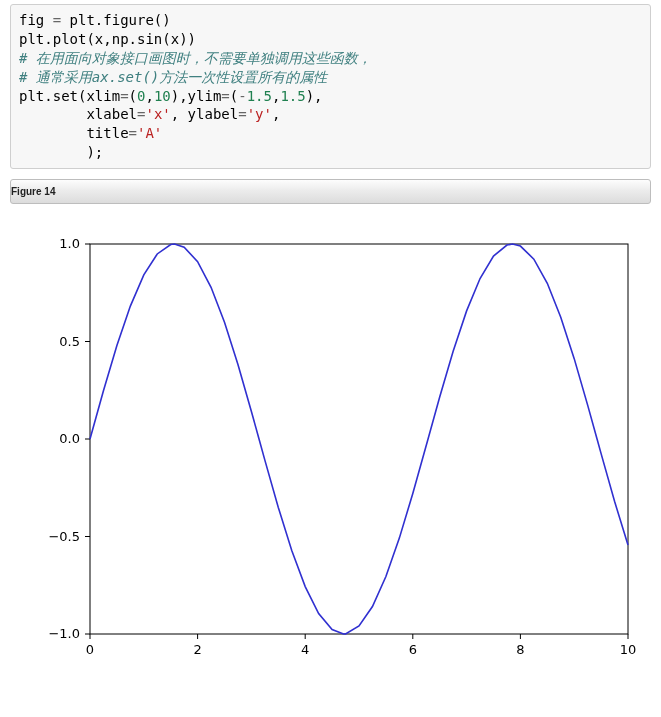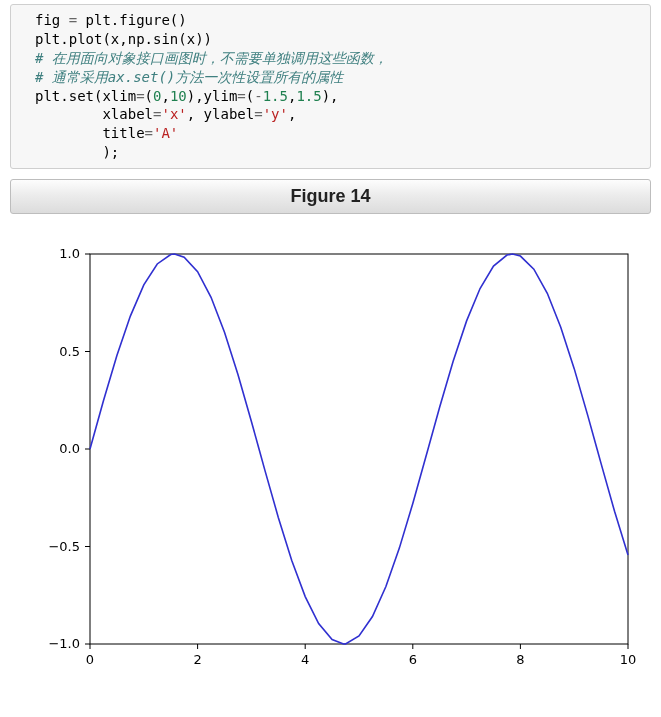--- a/index.html
+++ b/index.html
@@ -5,44 +5,43 @@
     * { box-sizing: border-box; margin: 0; padding: 0; }
     body {
       font-family: -apple-system, BlinkMacSystemFont, "Segoe UI", Helvetica, Arial, sans-serif;
       background: #fff;
       width: 661px;
     }
     .code-cell {
       background: #f7f7f7;
       border: 1px solid #cfcfcf;
       border-radius: 3px;
-      padding: 6px 24px;
+      padding: 6px 8px;
       margin: 4px 10px 10px 10px;
       font-family: "DejaVu Sans Mono", Menlo, Consolas, monospace;
       font-size: 14px;
       line-height: 1.35;
       white-space: pre;
       color: #000;
     }
     .tok-name { color: #000; }
     .tok-op { color: #666; }
     .tok-punc { color: #000; }
     .tok-comment { color: #408080; font-style: italic; }
     .tok-num { color: #208050; }
     .tok-str { color: #ba2121; }
 
     .figure-header {
       margin: 0 10px 18px 10px;
       border: 1px solid #bdbdbd;
       border-radius: 3px;
       background: linear-gradient(to bottom, #fdfdfd 0%, #ececec 45%, #dcdcdc 100%);
-      text-align: center;
       padding: 6px 0;
       font-weight: bold;
-      font-size: 18px;
+      font-size: 10px;
       color: #222;
     }
 
     .chart-wrap {
       padding: 10px 20px 20px 20px;
     }
     svg { display: block; }
     .axis-line { stroke: #000; stroke-width: 1; fill: none; }
     .tick { stroke: #000; stroke-width: 1; }
     .tick-label { font-family: "DejaVu Sans", Arial, sans-serif; font-size: 13px; fill: #000; }

